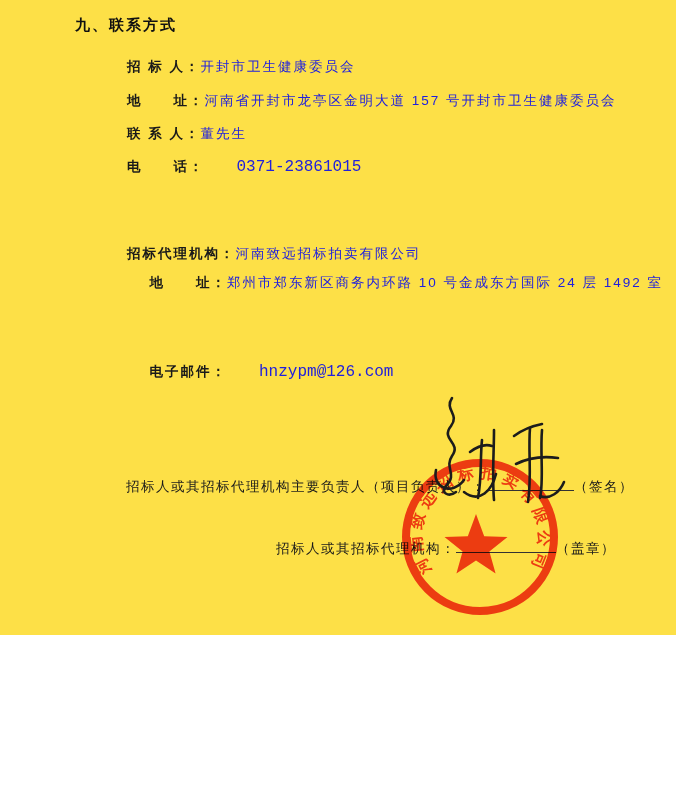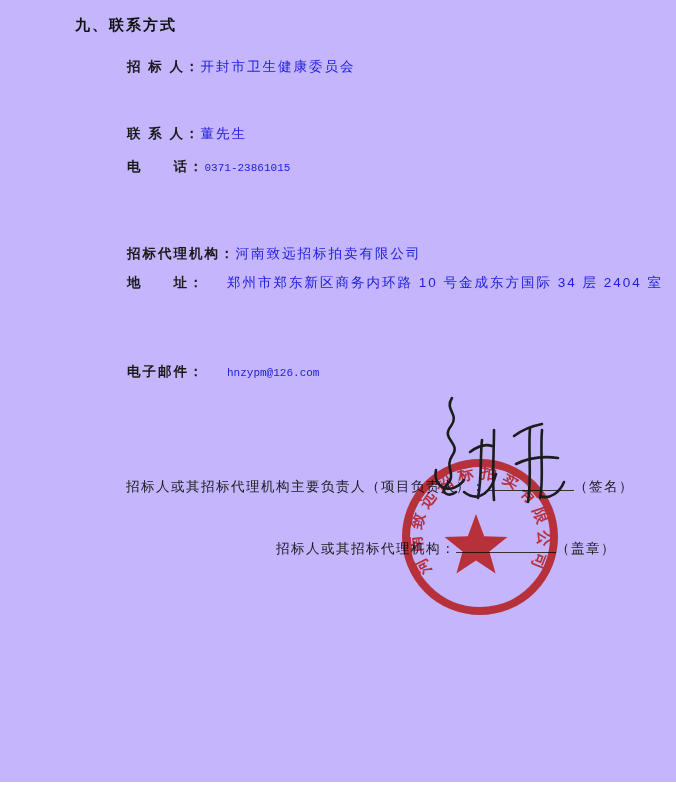--- a/index.html
+++ b/index.html
@@ -1,21 +1,21 @@
 <!DOCTYPE html>
 <html><head>
 <meta charset="utf-8">
 <style>
   * { margin: 0; padding: 0; box-sizing: border-box; }
   html, body { background: #ffffff; }
   .page {
     position: relative;
     width: 676px;
-    height: 782px;
-    background: #c4b5fd;
+    height: 635px;
+    background: #fde047;
     font-family: "Liberation Sans", sans-serif;
     color: #1a1a1a;
     overflow: hidden;
   }
   .heading {
     position: absolute;
     left: 75px; top: 16px;
     font-size: 15px;
     font-weight: bold;
     letter-spacing: 2px;
@@ -25,26 +25,27 @@
   .row {
     position: absolute;
     left: 104px;
     font-size: 13.5px;
     letter-spacing: 2px;
     white-space: pre;
     line-height: 18px;
   }
   .row .label { color: #1a1a1a; display: inline-block; font-weight: bold; }
   .b1 .label { min-width: 62px; }
-  .b2 .label { min-width: 100px; }
+  .b2 .label { min-width: 100px; text-align: right; }
   .row .value { color: #2020dd; }
   .row .value.mono {
     font-family: "Liberation Mono", monospace;
     letter-spacing: 0;
-    font-size: 11px;
+    font-size: 16px;
+    margin-left: 32px;
   }
   
   .r-b0 { top: 40px; }  .r-b1 { top: 74px; }  .r-b2 { top: 107px; text-align: center; }
   .r-b3 { top: 140px; } .r-b4 { top: 172px; }
   
   .r-a0 { top: 227px; } .r-a1 { top: 256px; } .r-a2 { top: 286px; }
   .r-a3 { top: 315px; } .r-a4 { top: 345px; }
   .sig-row {
     position: absolute;
     font-size: 13.5px;
@@ -86,32 +87,35 @@
 </head>
 <body>
 
 <div class="page">
 
   <div class="heading">九、联系方式</div>
 
   <div class="row b1 r-b0">
     <span class="label">招 标 人：</span><span class="value">开封市卫生健康委员会</span>
   </div>
+  <div class="row b1 r-b1">
+    <span class="label">地　　址：</span><span class="value">河南省开封市龙亭区金明大道 157 号开封市卫生健康委员会</span>
+  </div>
   <div class="row b1 r-b2">
     <span class="label">联 系 人：</span><span class="value">董先生</span>
   </div>
   <div class="row b1 r-b3">
     <span class="label">电　　话：</span><span class="value mono">0371-23861015</span>
   </div>
 
   <div class="row b2 r-a0">
     <span class="label">招标代理机构：</span><span class="value">河南致远招标拍卖有限公司</span>
   </div>
   <div class="row b2 r-a1">
-    <span class="label">地　　址：</span><span class="value">郑州市郑东新区商务内环路 10 号金成东方国际 34 层 2404 室</span>
+    <span class="label">地　　址：</span><span class="value">郑州市郑东新区商务内环路 10 号金成东方国际 24 层 1492 室</span>
   </div>
   <div class="row b2 r-a4">
     <span class="label">电子邮件：</span><span class="value mono">hnzypm@126.com</span>
   </div>
 
   <div class="sig-row sig-row1">
     <span>招标人或其招标代理机构主要负责人（项目负责人）：</span><span class="fill-line line-sign"></span><span>（签名）</span>
   </div>
   <div class="sig-row sig-row2">
     <span>招标人或其招标代理机构：</span><span class="fill-line line-seal"></span><span>（盖章）</span>

